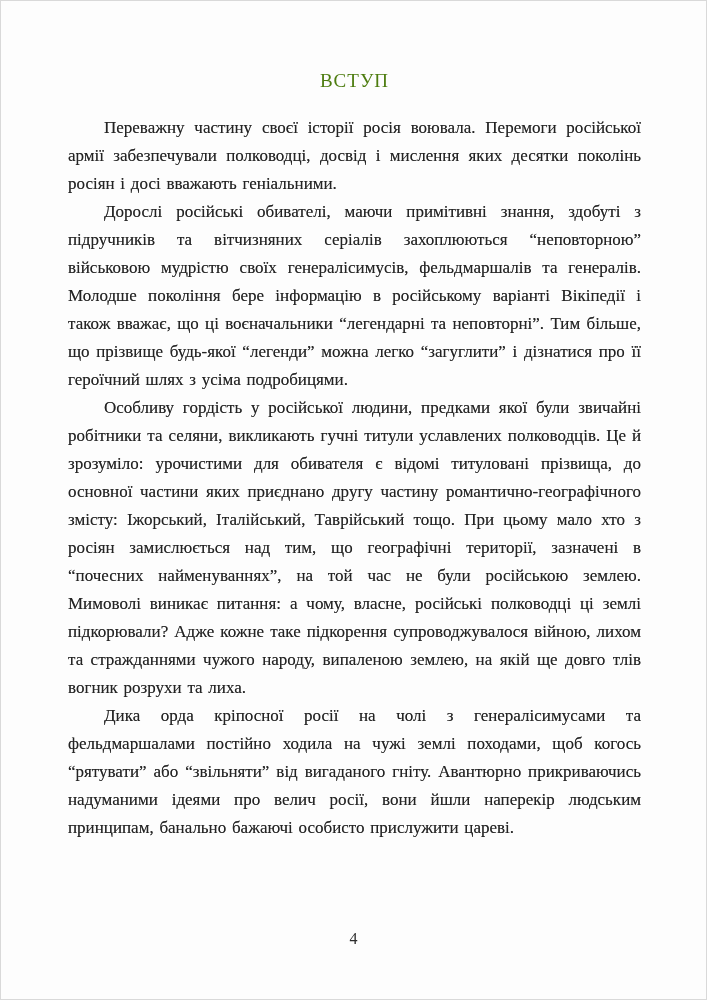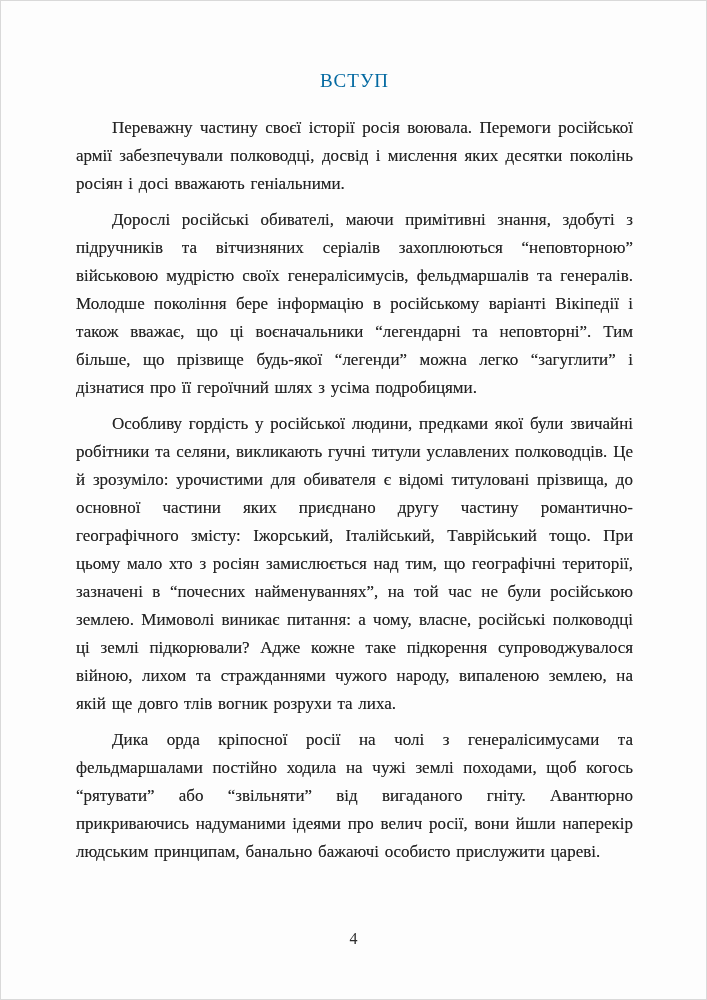--- a/index.html
+++ b/index.html
@@ -22,24 +22,24 @@
     left: 68px;
     top: 70px;
     width: 573px;
   }
   .doc-title {
     margin: 0 0 22px 0;
     text-align: center;
     font-size: 19px;
     font-weight: normal;
     letter-spacing: 1px;
-    color: #0369a1;
+    color: #4d7c0f;
   }
   .body-text p {
-    margin: 8px;
+    margin: 0;
     text-indent: 36px;
     text-align: justify;
     font-size: 17px;
     line-height: 28px;
     color: #242424;
     text-shadow: 0 0 0.4px rgba(40,40,40,0.55);
     word-spacing: 1.5px;
   }
   .page-number {
     position: absolute;

